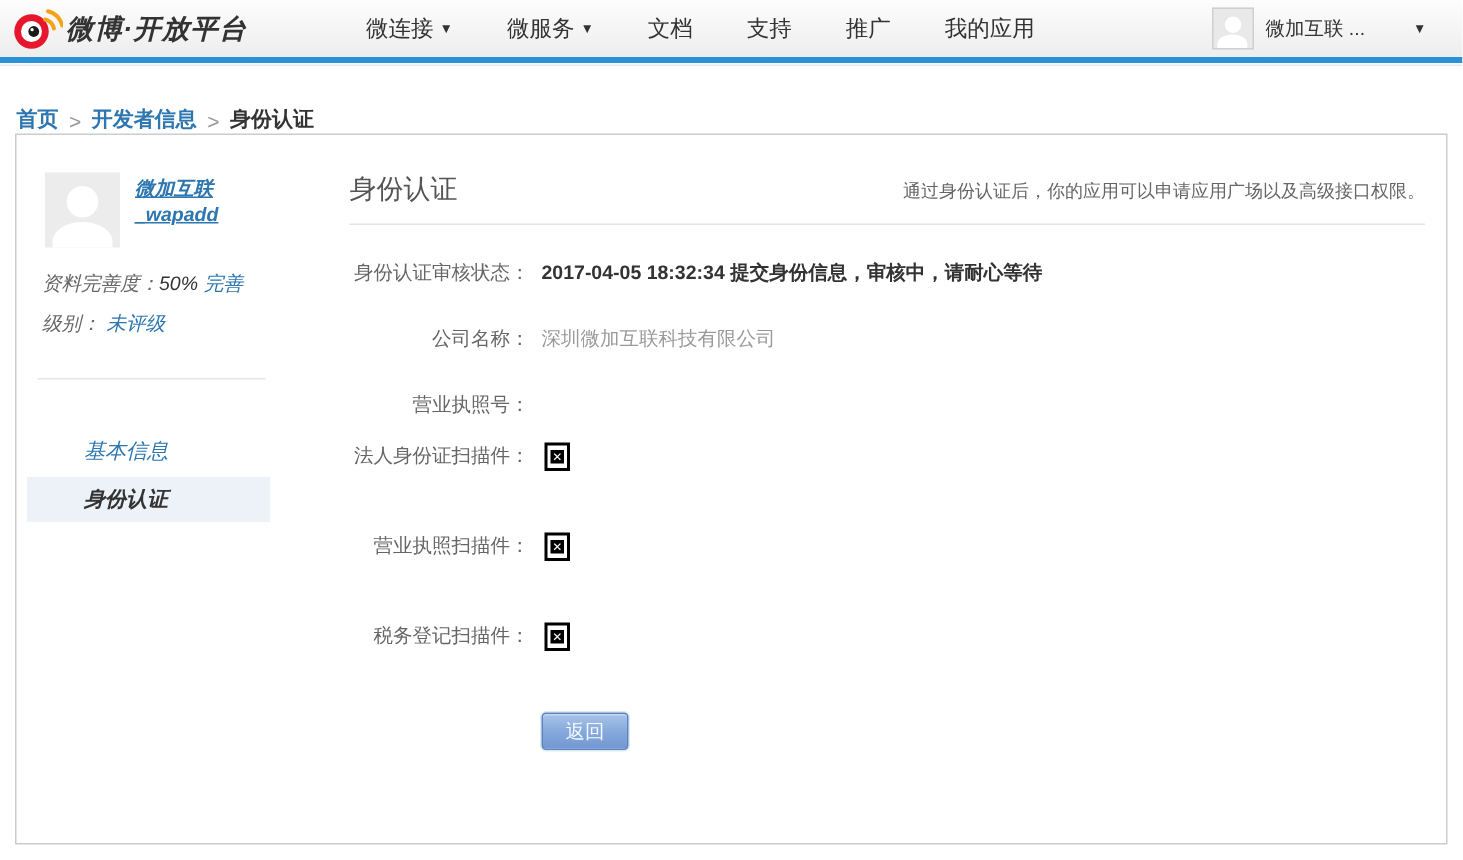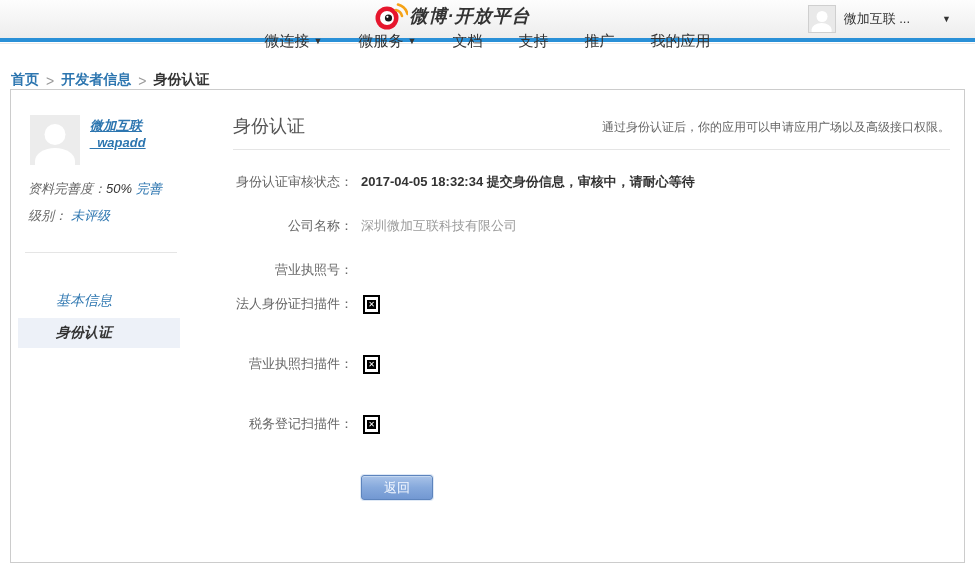--- a/index.html
+++ b/index.html
@@ -1,21 +1,21 @@
 <!DOCTYPE html>
 <html><head>
 <meta charset="utf-8">
 <style>
   * { margin:0; padding:0; box-sizing:border-box; }
   html,body { width:975px; height:573px; background:#fff; overflow:hidden;
     font-family:"Liberation Sans","DejaVu Sans",sans-serif; }
 
   
   .topbar { height:38px; background:linear-gradient(#fdfdfd,#ededed);
-    display:flex; align-items:center; position:relative;flex-direction:column; }
+    display:flex; align-items:center; position:relative; }
   .topbar-accent { height:4px; background:#2a90d7; }
   .topbar-shadow { height:2px; border-bottom:1px solid #e9e9e9; }
   .logo { display:flex; align-items:center; padding-left:8px; width:244px; }
   .logo svg { width:34px; height:32px; }
   .logo-text { font-size:18px; font-weight:bold; font-style:italic;
     color:#333; letter-spacing:1px; margin-left:2px; }
   .nav { display:flex; align-items:center; gap:36px; font-size:15px; color:#333; }
   .nav-item { cursor:pointer; display:flex; align-items:center; gap:4px; }
   .caret { font-size:9px; color:#333; line-height:1; }
   .user-chip { position:absolute; right:24px; top:0; height:38px;
@@ -77,21 +77,21 @@
   .row-value { margin-left:8px; font-size:13px; line-height:18px; }
   .row-value.strong { color:#333; font-weight:bold; }
   .row-value.muted { color:#9a9a9a; }
 
   .broken-img { margin-left:10px; width:17px; height:19px; border:2px solid #000;
     background:#fff; display:flex; align-items:center; justify-content:center; }
   .broken-img-x { width:9px; height:9px; background:#000; color:#fff;
     font-size:8px; line-height:9px; text-align:center; font-weight:bold; }
 
   .btn-row { margin-left:128px; margin-top:37px; }
-  .back-btn { width:72px; height:25px; border:1px solid #5d84bd; border-radius:3px;
+  .back-btn { width:58px; height:25px; border:1px solid #5d84bd; border-radius:3px;
     background:linear-gradient(#a9c3e8,#7wrong); cursor:pointer; }
   .back-btn { background:linear-gradient(#a9c3e8 0%,#86a9dc 50%,#7298d2 100%);
     box-shadow:inset 0 1px 0 #c5d8f0, 0 0 0 1px #dfe9f6;
     color:#f4f8ff; font-size:13px; font-family:inherit; }
 </style>
 </head>
 <body>
 
 <div class="topbar">
   <div class="logo">

